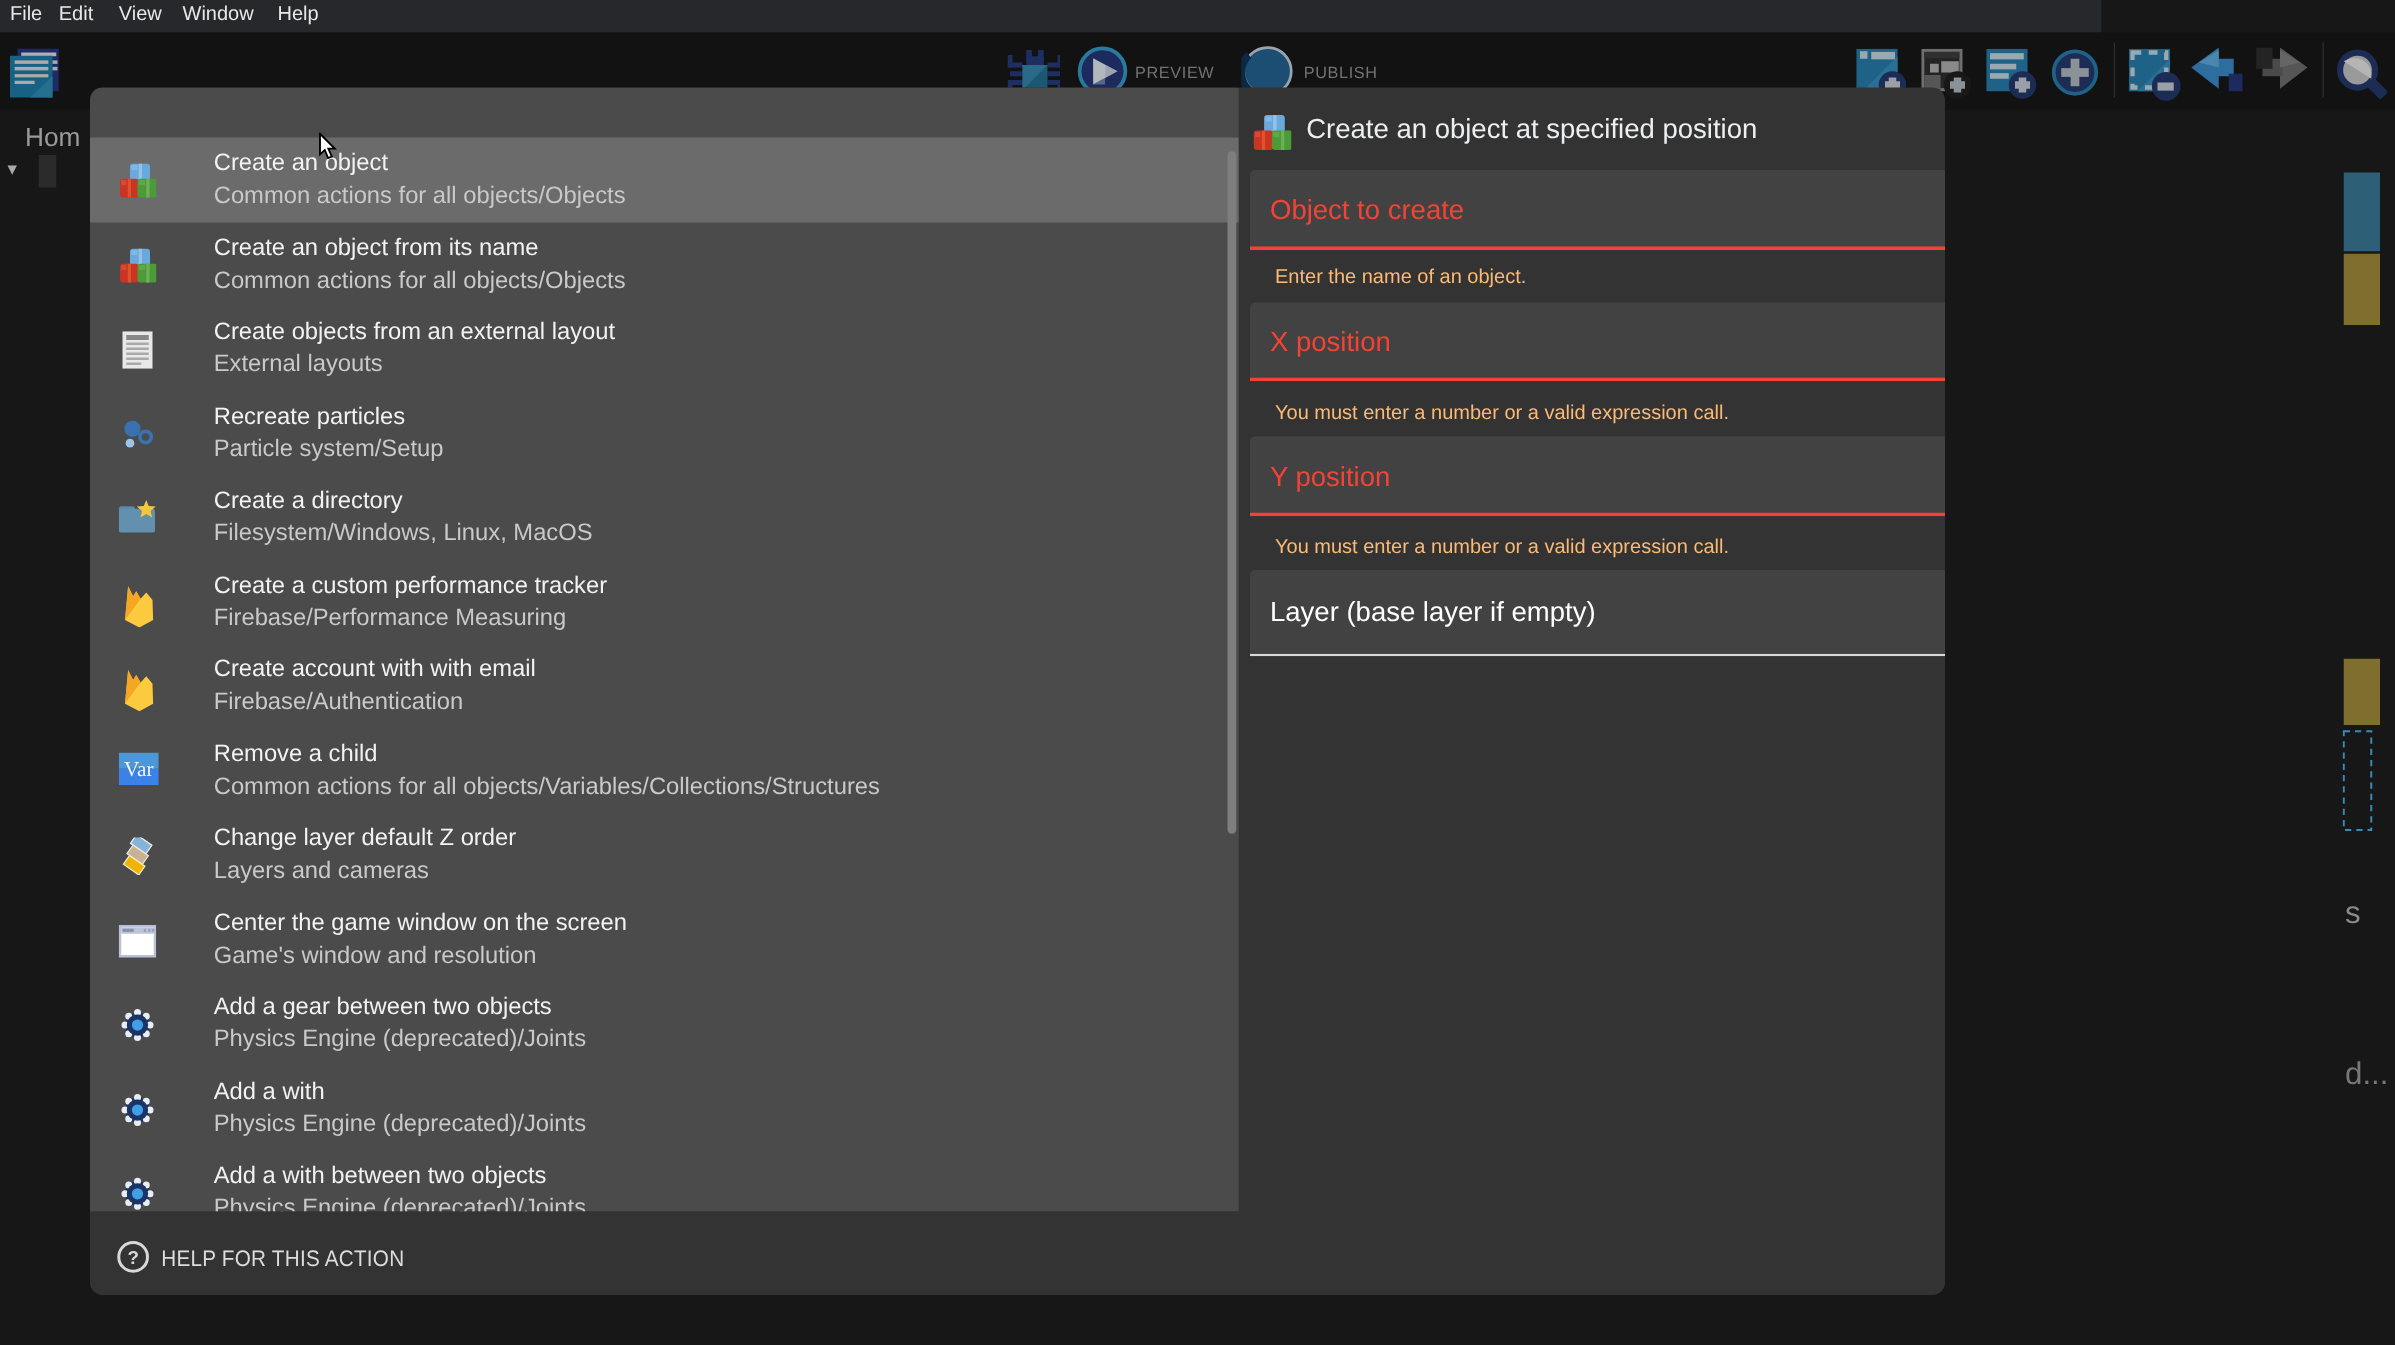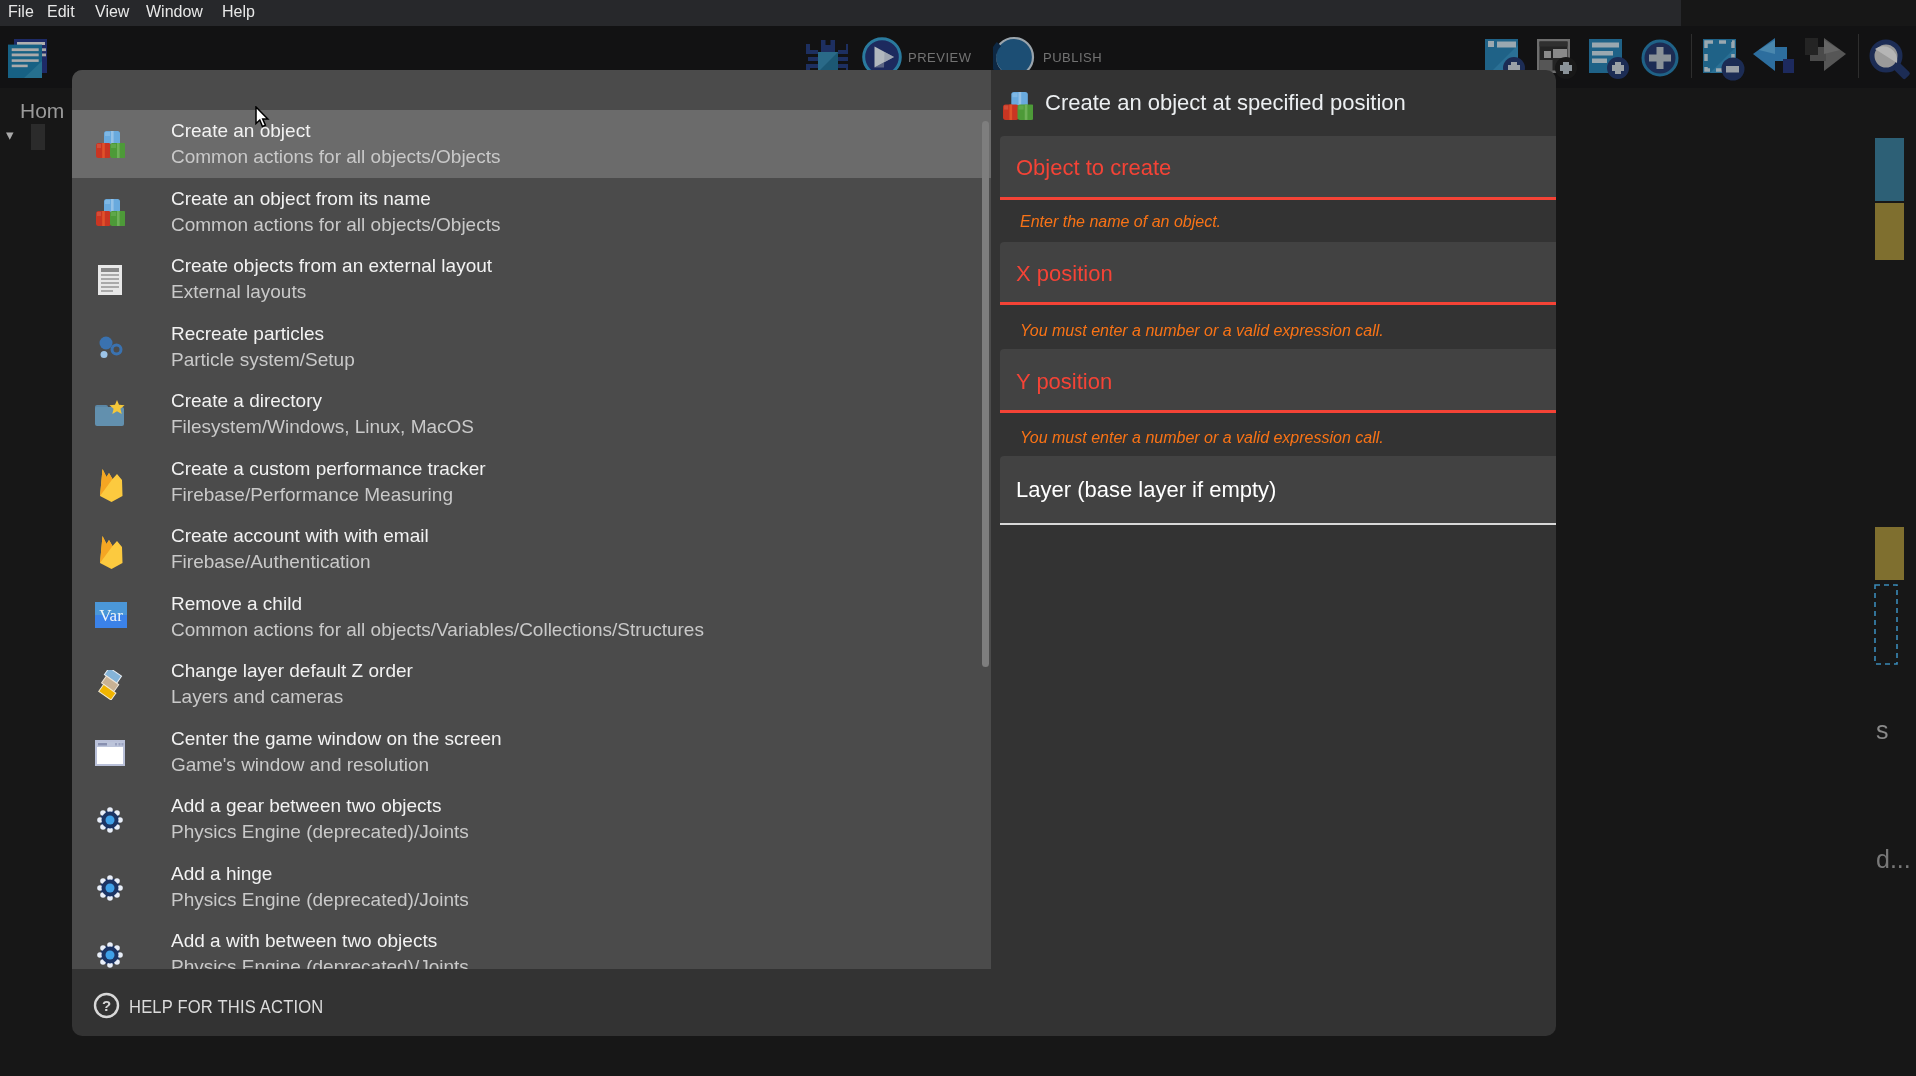--- a/index.html
+++ b/index.html
@@ -14,21 +14,21 @@
 #lphead .q { position:absolute; left:12px; top:7px; font-size:22px; color:#f2f2f2; }
 .item { position:absolute; left:0; width:919px; height:67.5px; }
 .item.sel { background:#6b6b6b; }
 .item .t1 { position:absolute; left:99px; top:10px; font-size:19px; color:#f2f2f2; white-space:nowrap; }
 .item .t2 { position:absolute; left:99px; top:36px; font-size:19px; color:#c9c9c9; white-space:nowrap; }
 .item .ic { position:absolute; left:23px; top:20px; width:30px; height:30px; }
 #scrollthumb { position:absolute; left:910px; top:51px; width:7px; height:546px; background:#7e7e7e; border-radius:3.5px; }
 .field { position:absolute; background:#424242; border-radius:4px 4px 0 0; }
 .field .lbl { position:absolute; left:16px; font-size:22px; white-space:nowrap; }
 .red { color:#f44336; }
-.helper { position:absolute; font-size:16px; color:#f97316; white-space:nowrap;font-style:italic; }
+.helper { position:absolute; font-size:16px; color:#fdba74; white-space:nowrap; }
 .sigbtn { position:absolute; background:#14532d; border-radius:3px; color:#ffffff; display:flex; align-items:center; }
 .sigbtn svg { margin-left:22px; }
 .sigbtn.abc svg { margin-left:17px; }
 .sigbtn .vt { font-size:20px; margin-left:14px; letter-spacing:1px; }
 .sigbtn.abc .vt { font-size:17px; margin-left:9px; letter-spacing:0px; }
 .btntext { position:absolute; font-size:18px; letter-spacing:0.2px; white-space:nowrap; display:inline-block; transform:scaleX(0.92); transform-origin:0 50%; }
 </style>
 </head>
 <body>
 <div id="menubar">
@@ -350,21 +350,21 @@
               <circle cx="15" cy="25" r="2.8"></circle>
               <circle cx="5" cy="15" r="2.8"></circle>
               <circle cx="8" cy="8" r="2.8"></circle>
               <circle cx="22" cy="8" r="2.8"></circle>
               <circle cx="22" cy="22" r="2.8"></circle>
               <circle cx="8" cy="22" r="2.8"></circle>
             </g>
             <circle cx="15" cy="15" r="8.5" fill="#1c3464"></circle>
             <circle cx="15" cy="15" r="4.5" fill="#3fa0e8"></circle>
           </svg>
-          <div class="t1">Add a hinge</div>
+          <div class="t1">Add a with</div>
           <div class="t2">Physics Engine (deprecated)/Joints</div>
         </div>
       <div class="item" style="top:850px">
           <svg class="ic" viewBox="0 0 30 30">
             <circle cx="15" cy="15" r="10" fill="#1c3464"></circle>
             <g fill="#e8eef8">
               <circle cx="15" cy="5" r="2.8"></circle>
               <circle cx="25" cy="15" r="2.8"></circle>
               <circle cx="15" cy="25" r="2.8"></circle>
               <circle cx="5" cy="15" r="2.8"></circle>

